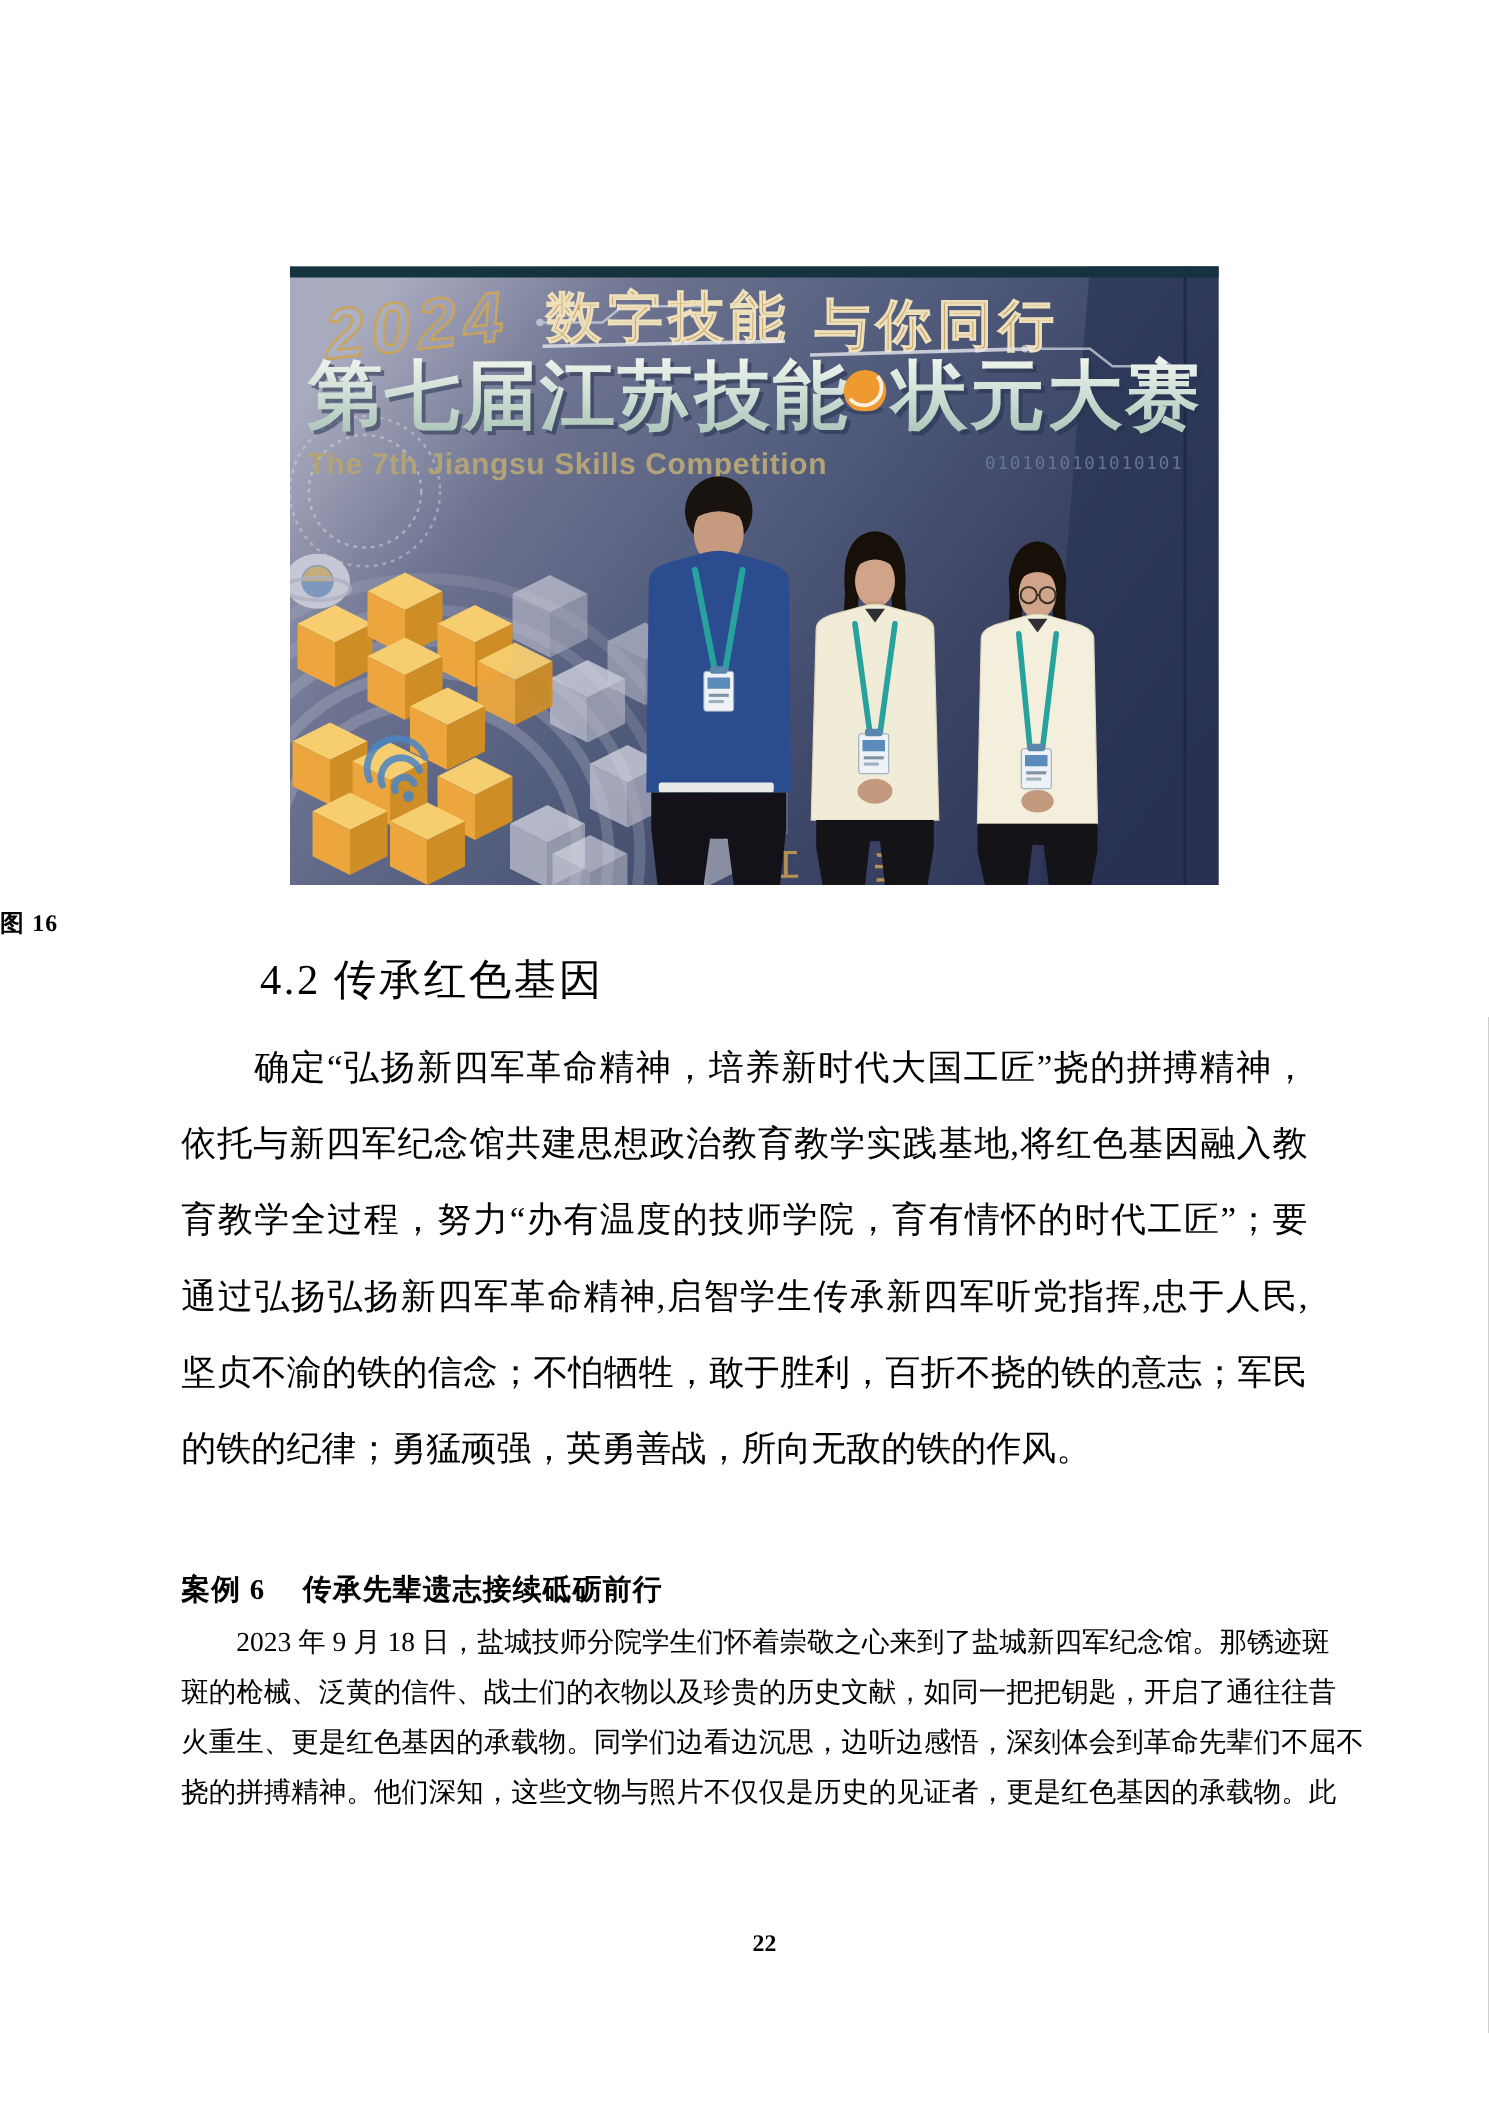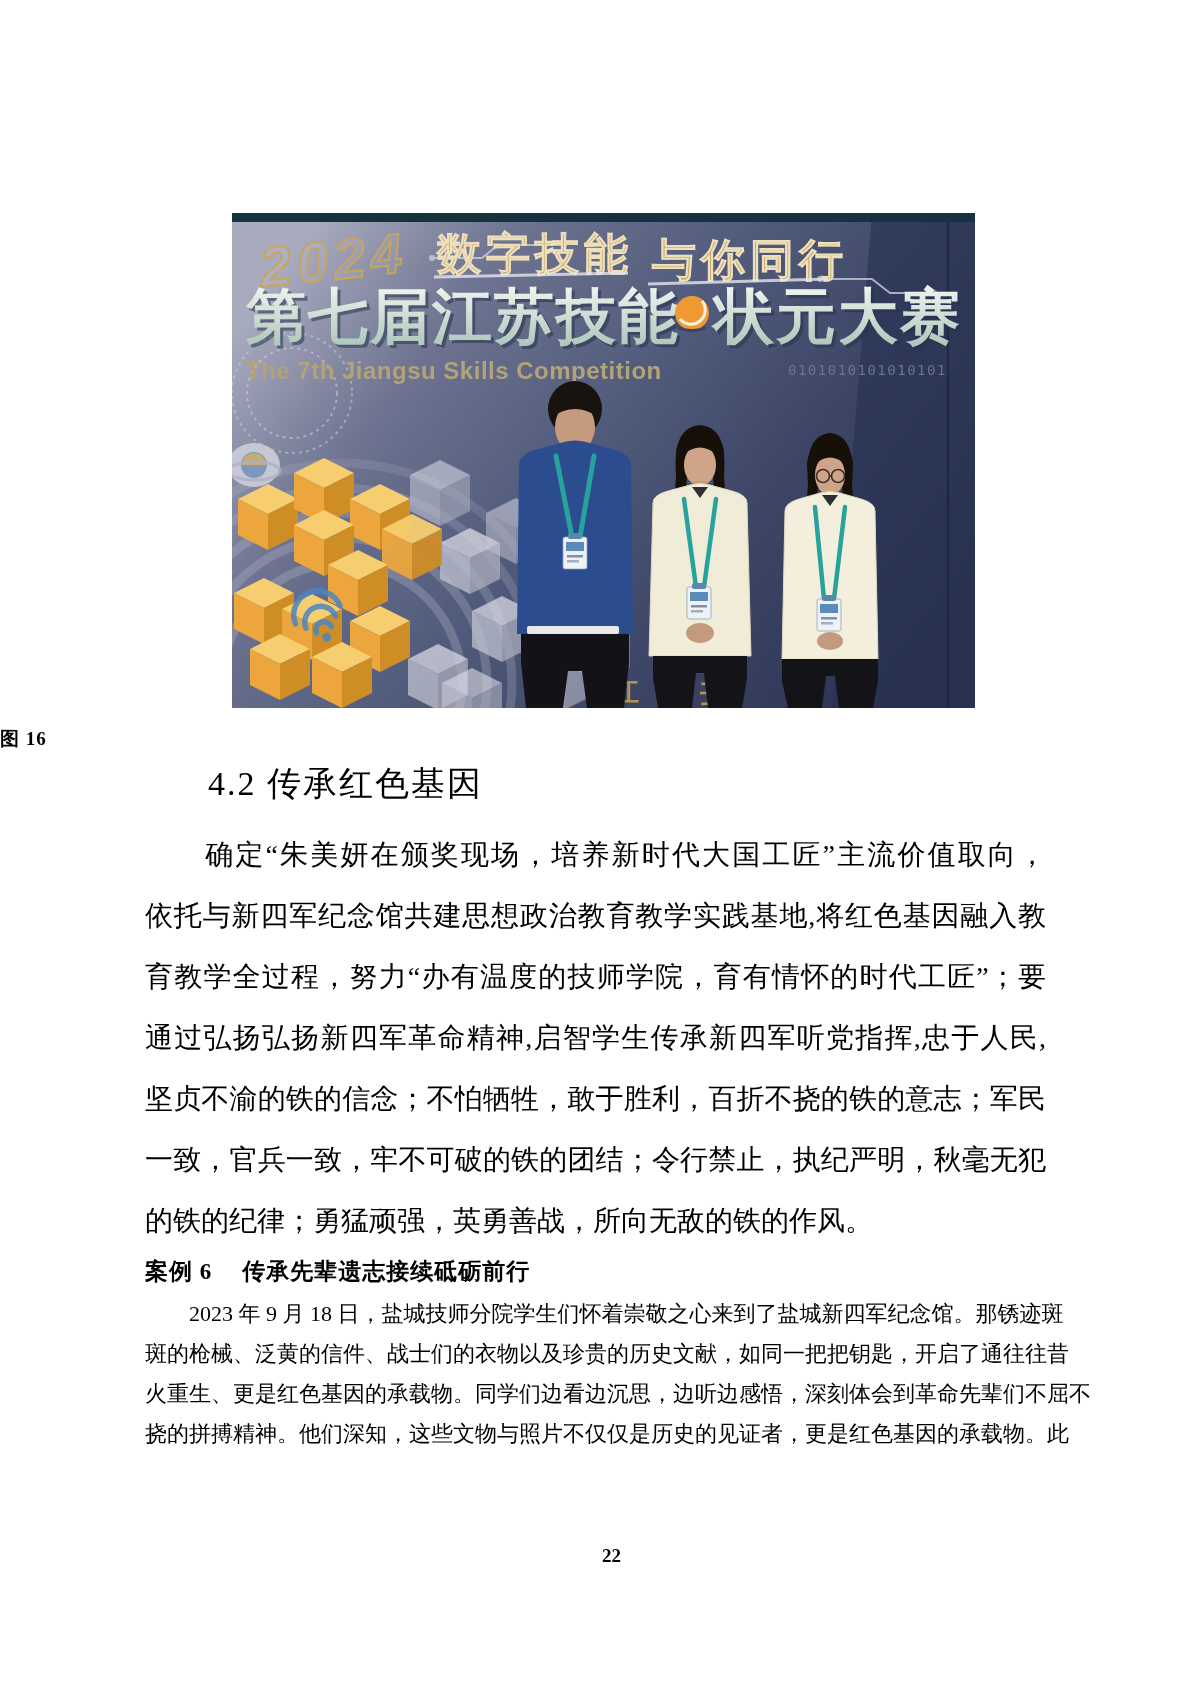--- a/index.html
+++ b/index.html
@@ -263,26 +263,25 @@
     </svg>
   </div>
 
   <div class="abs caption">
     <span>图 16</span>
   </div>
 
   <div class="abs heading">4.2 传承红色基因</div>
 
   <div class="abs body-para">
-      <div class="pline">　　确定“朱美妍在颁奖现场，培养新时代大国工匠”主流价值取向，</div>
+      <div class="pline">　　确定“弘扬新四军革命精神，培养新时代大国工匠”挠的拼搏精神，</div>
       <div class="pline">依托与新四军纪念馆共建思想政治教育教学实践基地,将红色基因融入教</div>
       <div class="pline">育教学全过程，努力“办有温度的技师学院，育有情怀的时代工匠”；要</div>
       <div class="pline">通过弘扬弘扬新四军革命精神,启智学生传承新四军听党指挥,忠于人民,</div>
       <div class="pline">坚贞不渝的铁的信念；不怕牺牲，敢于胜利，百折不挠的铁的意志；军民</div>
-      <div class="pline">一致，官兵一致，牢不可破的铁的团结；令行禁止，执纪严明，秋毫无犯</div>
       <div class="pline">的铁的纪律；勇猛顽强，英勇善战，所向无敌的铁的作风。</div>
     </div>
 
   <div class="abs case-head">
     <span>案例 6</span>
     <span>传承先辈遗志接续砥砺前行</span>
   </div>
 
   <div class="abs case-para">
       <div class="pline">　　2023 年 9 月 18 日，盐城技师分院学生们怀着崇敬之心来到了盐城新四军纪念馆。那锈迹斑</div>

